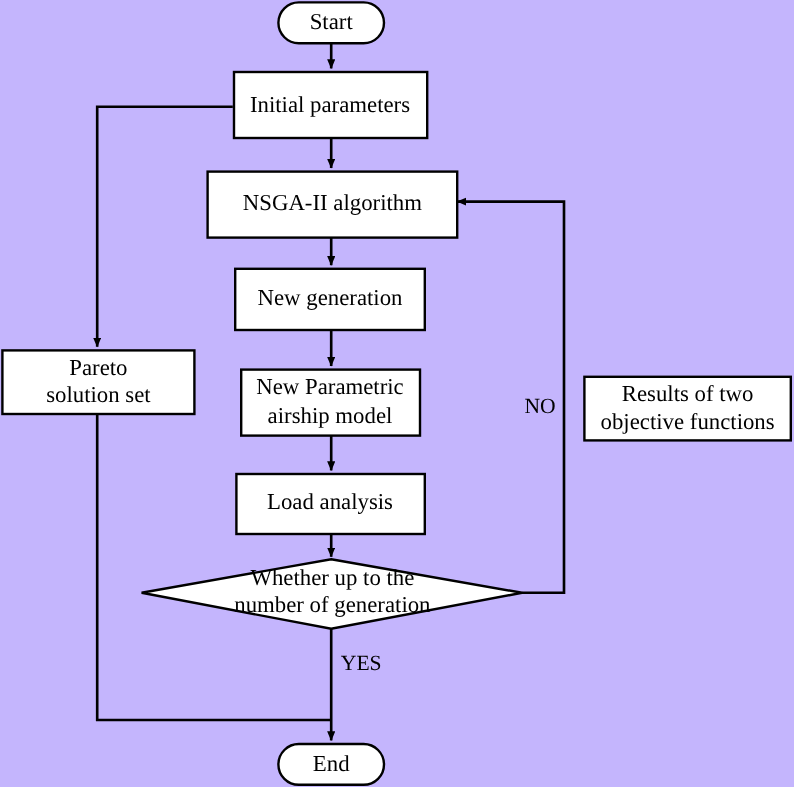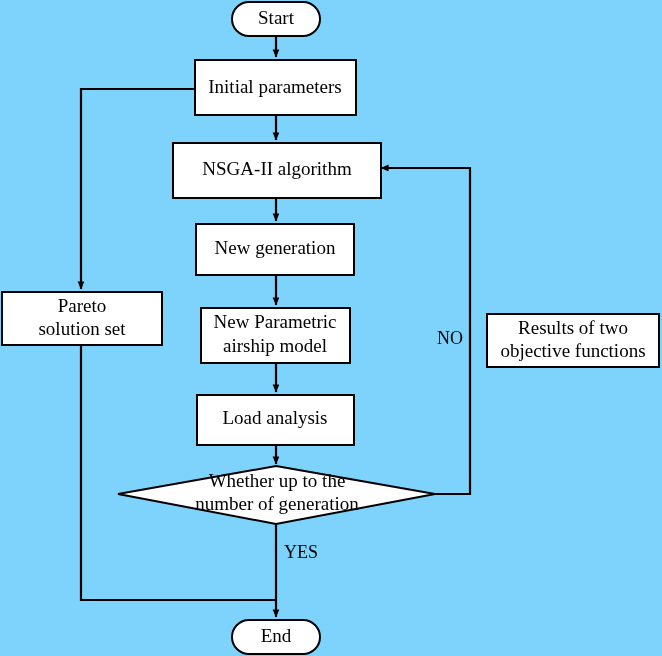--- a/index.html
+++ b/index.html
@@ -4,21 +4,21 @@
 <style>
   html, body {
     margin: 0;
     padding: 0;
     background: #ffffff;
   }
   #flow-root {
     position: relative;
     width: 662px;
     height: 656px;
-    background: #7dd3fc;
+    background: #c4b5fd;
     font-family: "Liberation Serif", "DejaVu Serif", serif;
     overflow: hidden;
   }
   svg#flow-svg {
     display: block;
     width: 662px;
     height: 656px;
   }
   .shape-stroke {
     fill: #ffffff;

